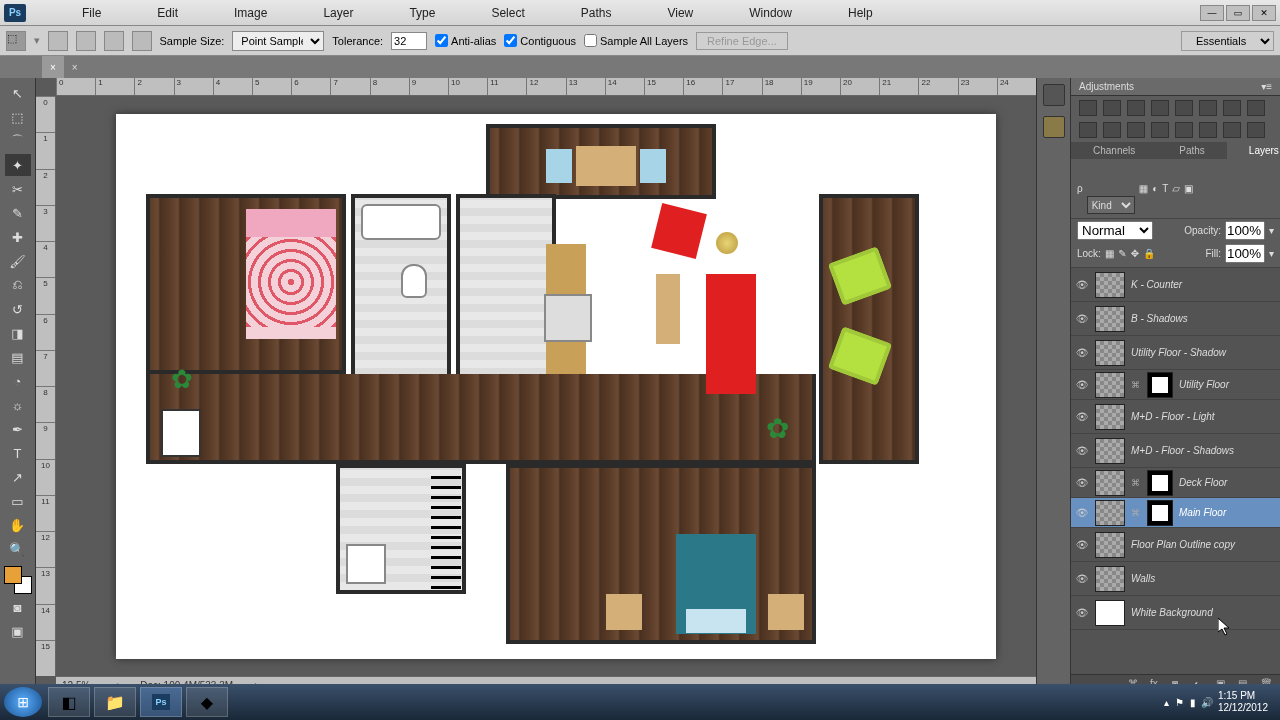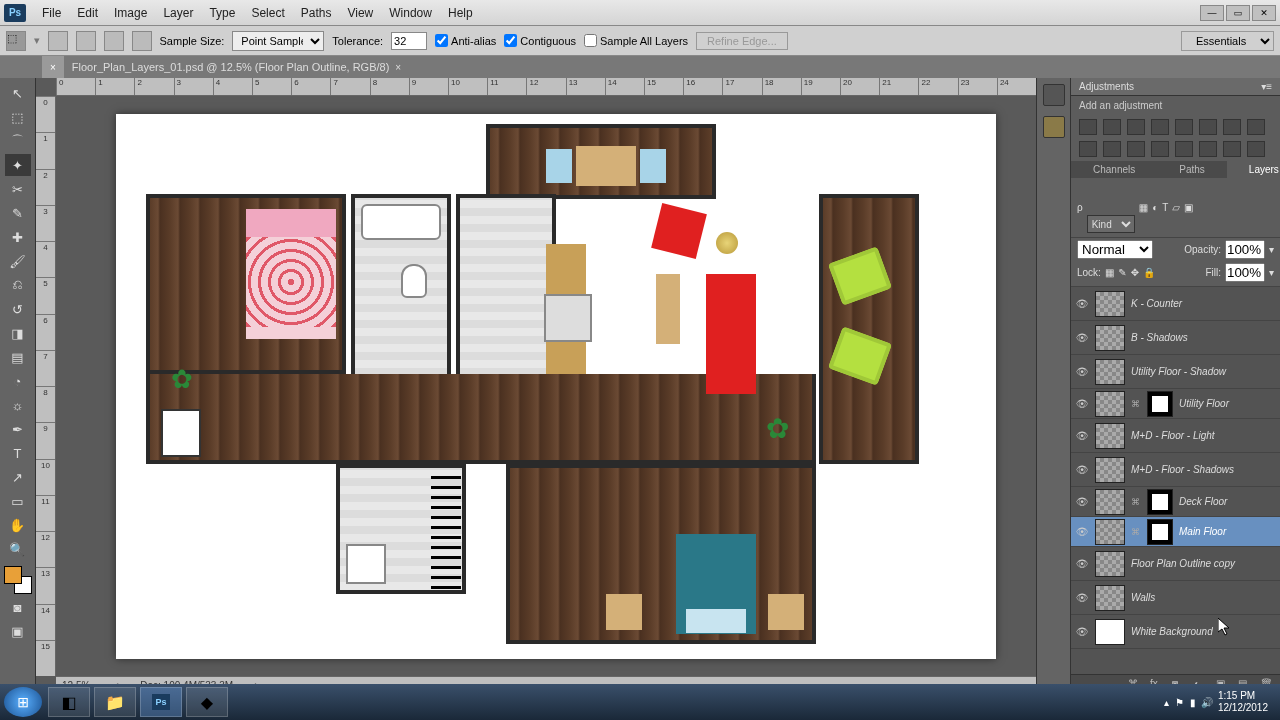--- a/index.html
+++ b/index.html
@@ -1,21 +1,21 @@
 <!DOCTYPE html>
 <html><head>
 <meta charset="utf-8">
 <style>
 * { margin: 0; padding: 0; box-sizing: border-box; font-family: "Segoe UI", Tahoma, sans-serif; }
 body { background: #535353; width: 1280px; height: 720px; overflow: hidden; position: relative; }
 
 
 .menubar { height: 26px; background: linear-gradient(#e8e8e8, #d4d4d4); display: flex; align-items: center; padding: 0 4px; border-bottom: 1px solid #888; }
 .ps-logo { width: 22px; height: 18px; background: #1a3c5e; color: #8ad1ff; font-weight: bold; font-size: 10px; display: flex; align-items: center; justify-content: center; border-radius: 2px; margin-right: 8px; }
-.menu-item { padding: 4px 8px; font-size: 12px; color: #222; cursor: pointer; }
+.menu-item { padding: 4px 8px; font-size: 12px; color: #222; cursor: pointer; margin-left: 40px; }
 .window-controls { margin-left: auto; display: flex; gap: 2px; }
 .win-btn { width: 24px; height: 16px; background: #c0c0c0; border: 1px solid #888; font-size: 9px; display: flex; align-items: center; justify-content: center; cursor: pointer; }
 
 
 .options-bar { height: 30px; background: #d0d0d0; display: flex; align-items: center; padding: 0 6px; border-bottom: 1px solid #888; font-size: 11px; gap: 8px; }
 .opt-icon { width: 20px; height: 20px; background: #bbb; border: 1px solid #888; }
 .opt-dropdown { height: 20px; font-size: 11px; background: #eee; border: 1px solid #888; padding: 0 4px; }
 .opt-input { width: 36px; height: 18px; font-size: 11px; border: 1px solid #888; padding: 0 2px; }
 .opt-check { display: flex; align-items: center; gap: 3px; }
 .opt-btn { font-size: 11px; padding: 2px 10px; background: #d0d0d0; border: 1px solid #999; color: #999; }
@@ -150,21 +150,20 @@
     </label>
   <button class="opt-btn">Refine Edge...</button>
   <select class="essentials"><option>Essentials</option></select>
 </div>
 
 <div class="doc-tabs">
   <div class="doc-tab active">
     <span class="tab-close">×</span>
   </div>
   <div class="doc-tab">
-    <span>Floor_Plan_Layers_01.psd @ 12.5% (Floor Plan Outline, RGB/8)</span>
     <span class="tab-close">×</span>
   </div>
 </div>
 
 <div class="main">
 
   <div class="tools">
     <div class="tool">↖</div>
     <div class="tool">⬚</div>
     <div class="tool">⌒</div>
@@ -298,21 +297,20 @@
   <div class="right-col">
     <div class="rc-icon"></div>
     <div class="rc-icon" style="background:#8a7a48"></div>
   </div>
 
   <div class="panels">
     <div class="panel-hdr">
         <span>Adjustments</span>
         <span>▾≡</span>
       </div>
-    <div class="panel-sub">Add an adjustment</div>
     <div class="adj-icons">
       <div class="adj-icon"></div>
       <div class="adj-icon"></div>
       <div class="adj-icon"></div>
       <div class="adj-icon"></div>
       <div class="adj-icon"></div>
       <div class="adj-icon"></div>
       <div class="adj-icon"></div>
       <div class="adj-icon"></div>
       <div class="adj-icon"></div>

